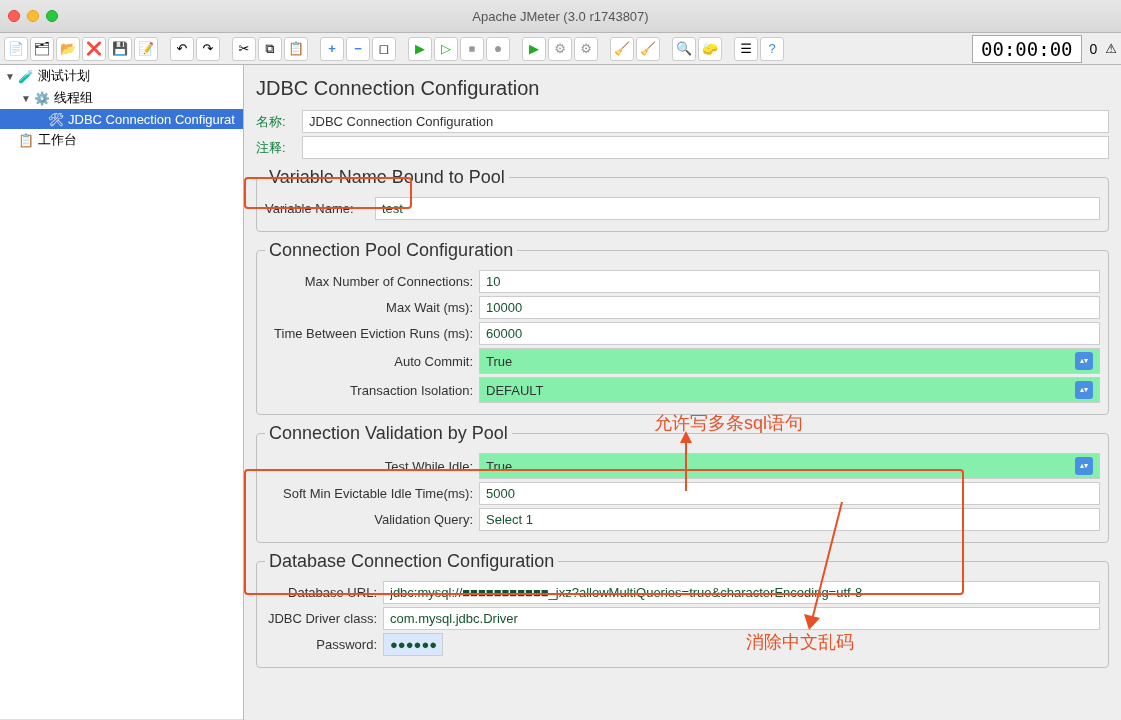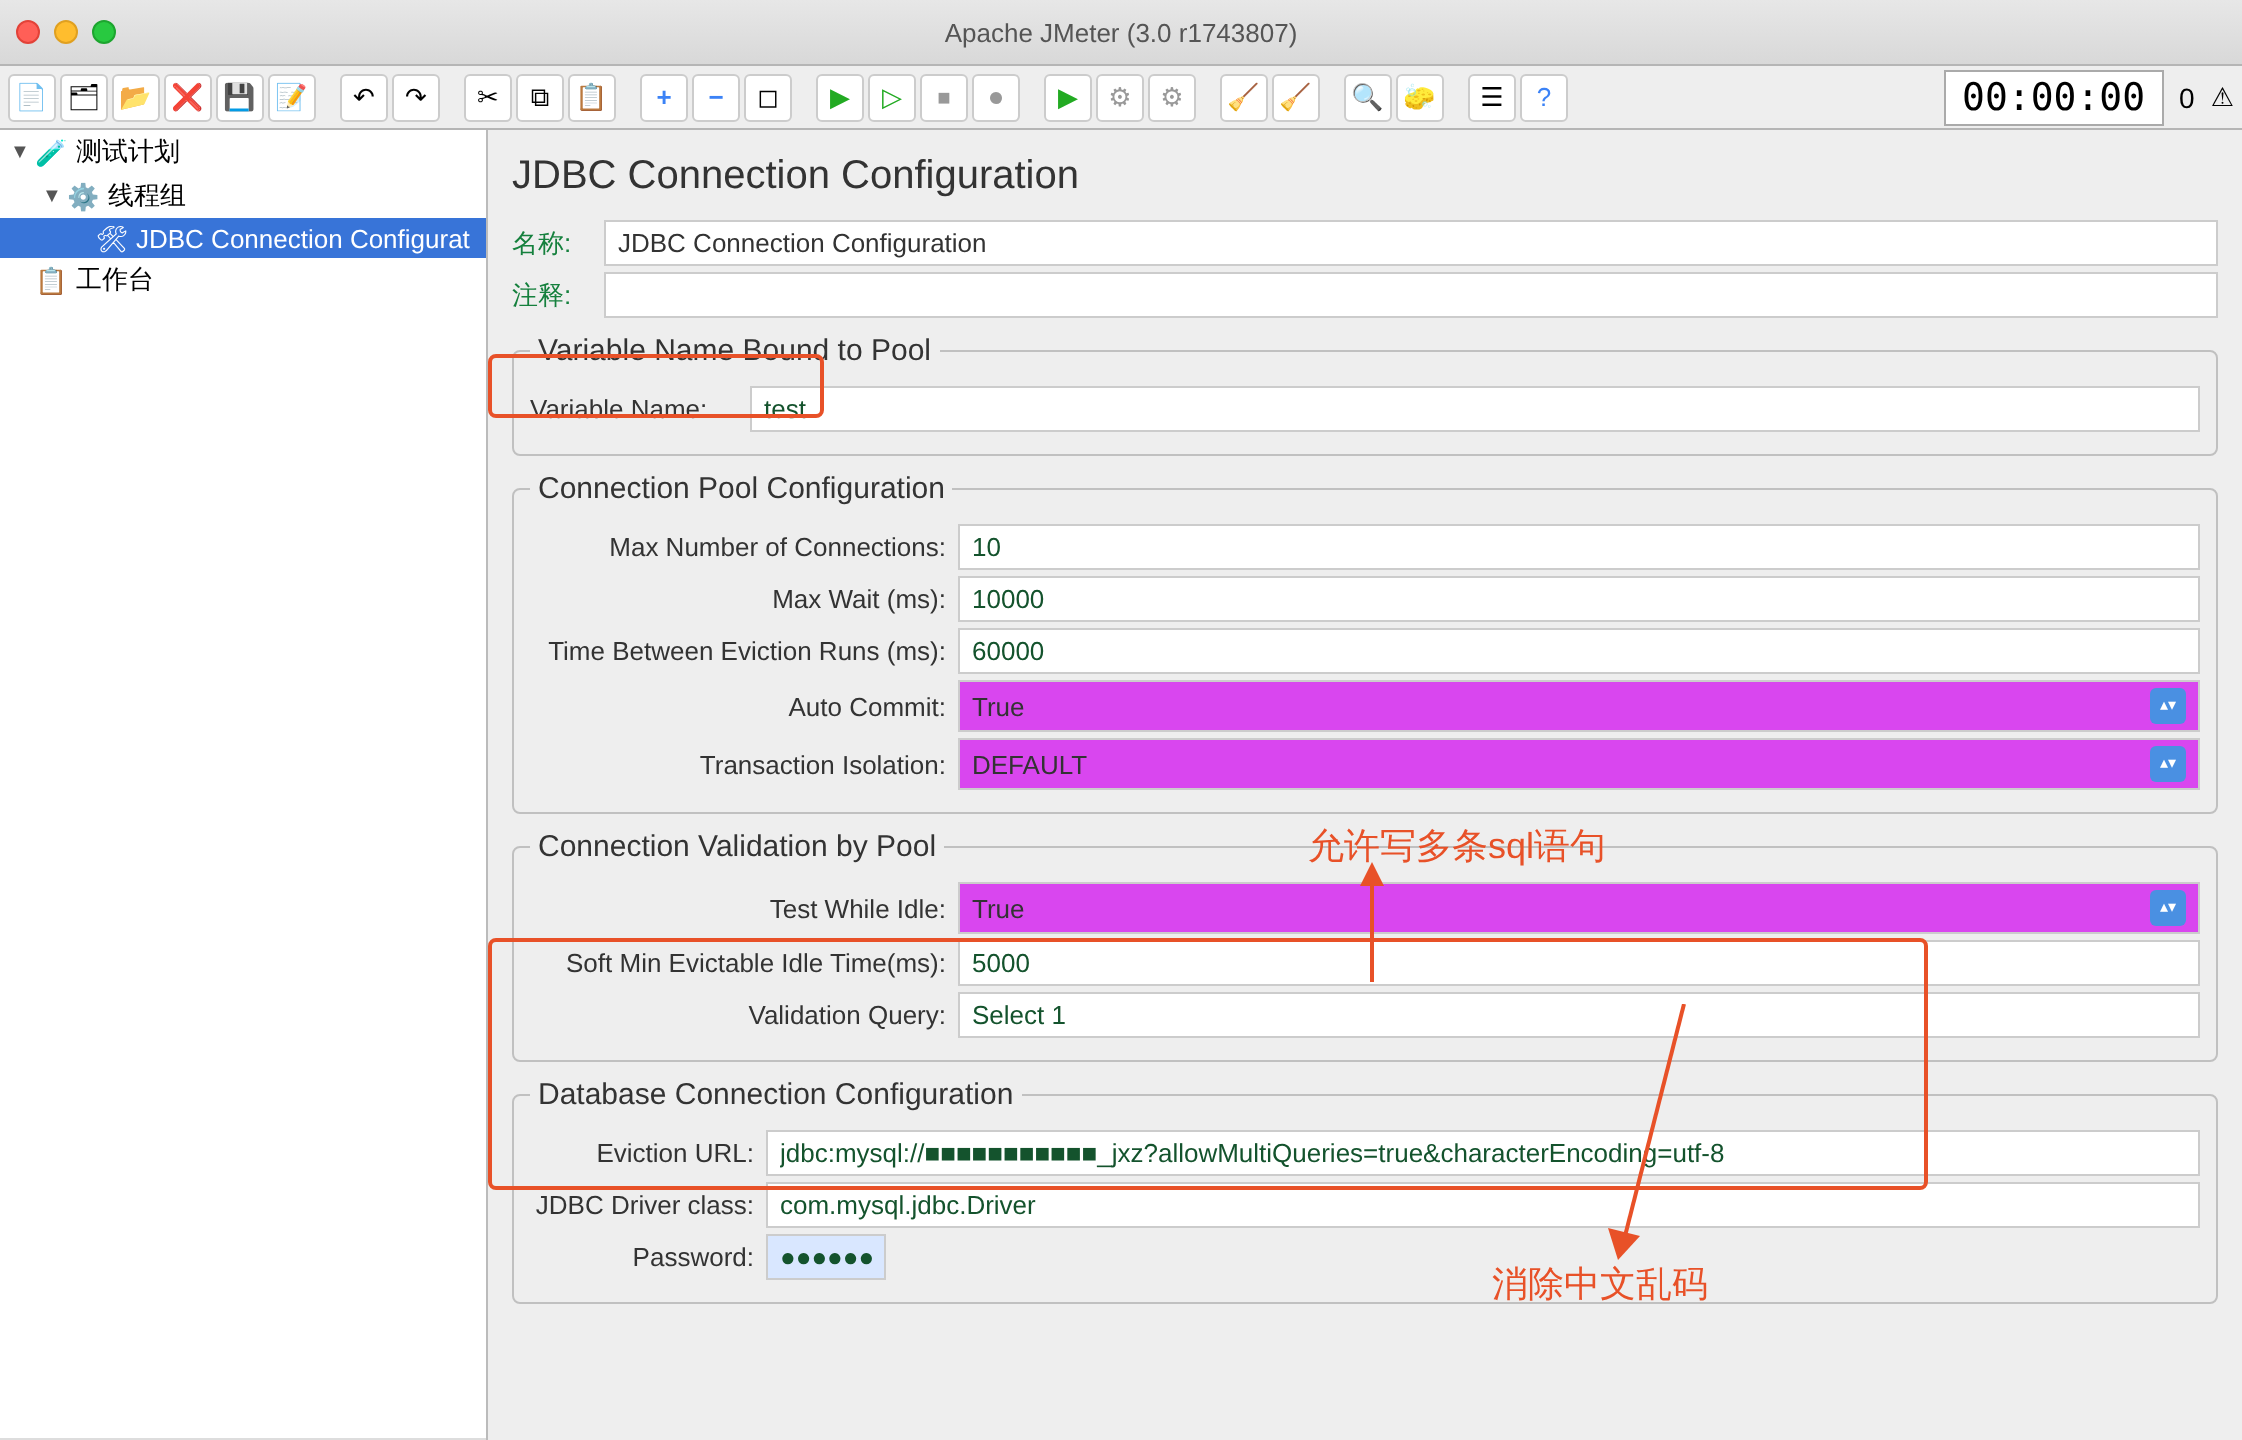--- a/index.html
+++ b/index.html
@@ -143,21 +143,21 @@
       color: #333;
     }
     
     fieldset {
       border: 1px solid #c0c0c0;
       border-radius: 4px;
       margin: 8px 0;
       padding: 6px 8px 8px 8px;
     }
     legend {
-      font-size: 15px;
+      font-size: 18px;
       color: #333;
       padding: 0 4px;
     }
     .fs-row {
       display: flex;
       align-items: center;
       margin: 3px 0;
     }
     .fs-label {
       width: 214px;
@@ -171,21 +171,21 @@
       flex: 1;
       border: 1px solid #ccc;
       background: #fff;
       padding: 3px 6px;
       font-size: 13px;
       color: #14532d;
     }
     .fs-select {
       flex: 1;
       border: 1px solid #ccc;
-      background: #d946ef;
+      background: #86efac;
       padding: 3px 6px;
       font-size: 13px;
       color: #333;
       position: relative;
       display: flex;
       align-items: center;
       justify-content: space-between;
     }
     .sel-arrow {
       background: #4a90e2;
@@ -418,21 +418,21 @@
       </div>
       <div class="fs-row">
         <span class="fs-label">Validation Query:</span>
         <input class="fs-input" value="Select 1" style="">
       </div>
     </fieldset>
 
     <fieldset>
       <legend>Database Connection Configuration</legend>
       <div class="fs-row">
-        <span class="fs-label short" style="width:118px">Eviction URL:</span>
+        <span class="fs-label short" style="width:118px">Database URL:</span>
         <input class="fs-input" value="jdbc:mysql://■■■■■■■■■■■_jxz?allowMultiQueries=true&amp;characterEncoding=utf-8" style="">
       </div>
       <div class="fs-row">
         <span class="fs-label short" style="width:118px">JDBC Driver class:</span>
         <input class="fs-input" value="com.mysql.jdbc.Driver" style="">
       </div>
       <div class="fs-row">
         <span class="fs-label short" style="width:118px">Password:</span>
         <input class="fs-input" style="background: rgb(217, 231, 255); width: 60px; flex: 0 0 auto;" value="●●●●●●">
         <div style="flex:1"></div>

